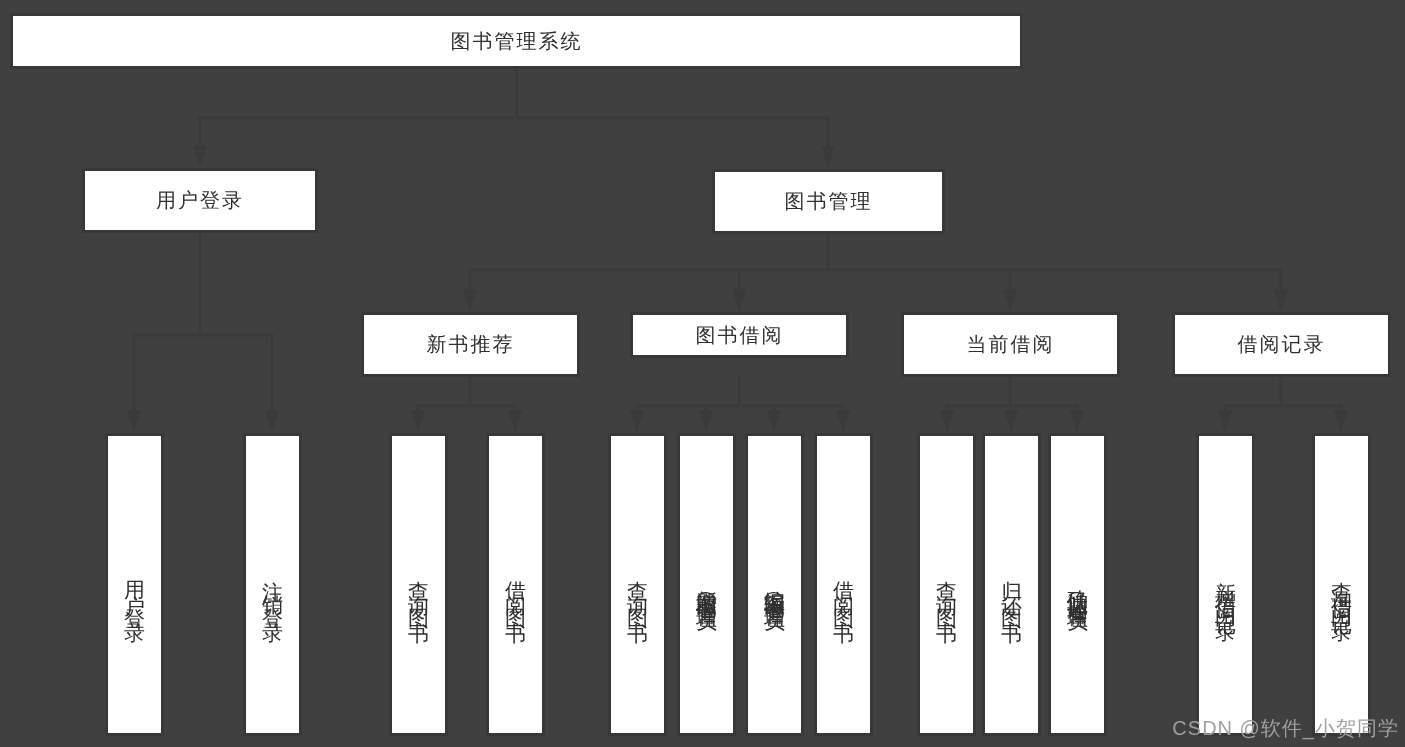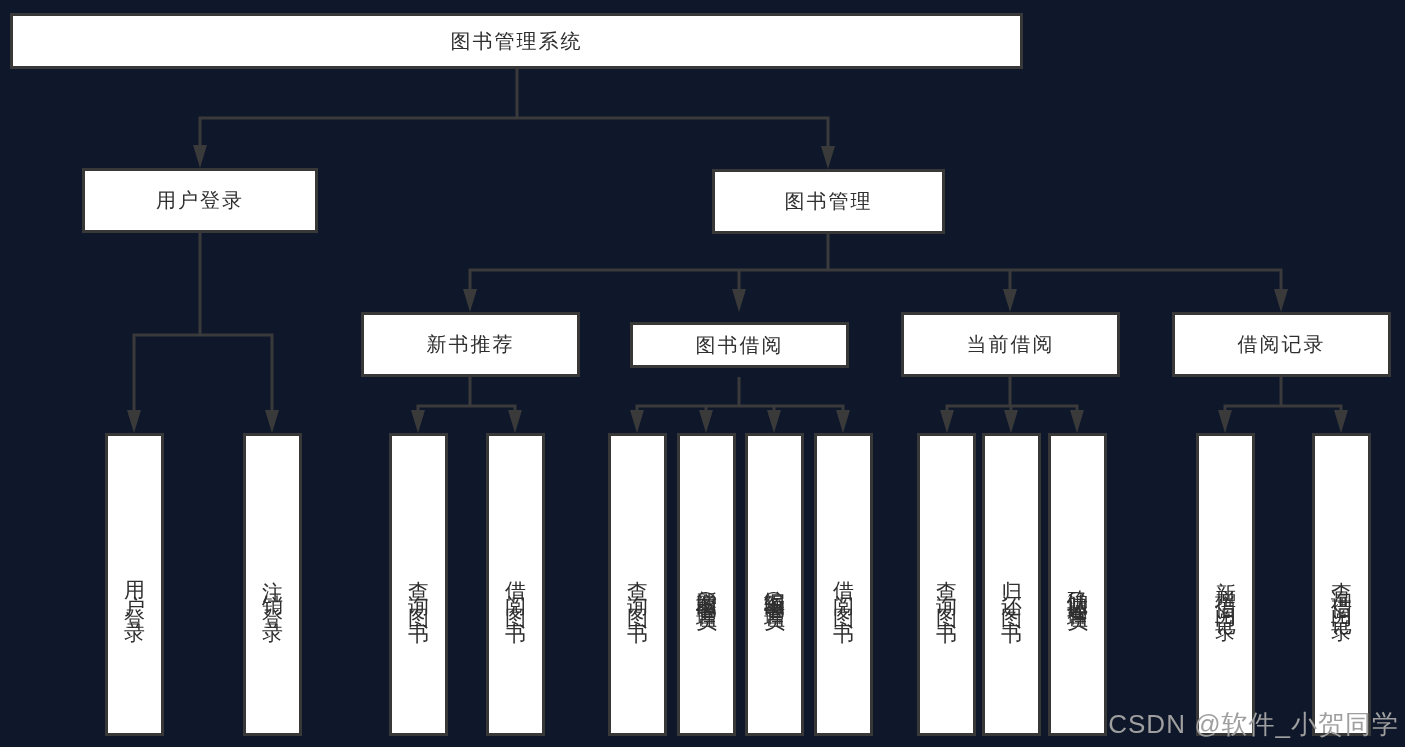--- a/index.html
+++ b/index.html
@@ -1,20 +1,20 @@
 <!DOCTYPE html>
 <html><head>
 <meta charset="utf-8">
 <style>
   html, body { margin: 0; padding: 0; background: #ffffff; }
   .stage {
     position: relative;
     width: 1405px;
     height: 747px;
-    background: #0f172a;
+    background: #404040;
     font-family: "Liberation Sans", sans-serif;
     overflow: hidden;
   }
   svg.wires {
     position: absolute;
     left: 0; top: 0;
     width: 1405px; height: 747px;
     pointer-events: none;
   }
   .node {
@@ -28,21 +28,21 @@
     justify-content: center;
     font-size: 20px;
     letter-spacing: 2px;
     white-space: nowrap;
   }
   
   .n-root { left: 10px;   top: 13px;  width: 1013px; height: 56px; }
   .n-user { left: 82px;   top: 168px; width: 236px;  height: 65px; }
   .n-mgmt { left: 712px;  top: 169px; width: 233px;  height: 65px; }
   .n-rec  { left: 361px;  top: 312px; width: 219px;  height: 65px; }
-  .n-bor  { left: 630px;  top: 322px; width: 219px;  height: 46px; }
+  .n-bor  { left: 630px;  top: 312px; width: 219px;  height: 46px; }
   .n-cur  { left: 901px;  top: 312px; width: 219px;  height: 65px; text-align: right; }
   .n-log  { left: 1172px; top: 312px; width: 219px;  height: 65px; }
   
   .leaf { top: 433px; width: 59px; height: 303px; }
   .leaf span {
     writing-mode: vertical-rl;
     font-size: 21px;
     color: #2f2f2f;
   }
   .s4 span { letter-spacing: 14px; margin-top: 14px; }
@@ -51,21 +51,21 @@
   .l-a1 { left: 105px; }  .l-a2 { left: 243px; }
   .l-b1 { left: 389px; }  .l-b2 { left: 486px; }
   .l-c1 { left: 608px; }  .l-c2 { left: 677px; }
   .l-c3 { left: 745px; }  .l-c4 { left: 814px; }
   .l-d1 { left: 917px; }  .l-d2 { left: 982px; }  .l-d3 { left: 1048px; }
   .l-e1 { left: 1196px; } .l-e2 { left: 1312px; }
   .watermark {
     position: absolute;
     right: 6px;
     bottom: 5px;
-    font-size: 26px;
+    font-size: 20px;
     color: #9f9f9f;
     letter-spacing: 1px;
     z-index: 5;
   }
 </style>
 </head>
 <body>
 
 <div class="stage">
 

